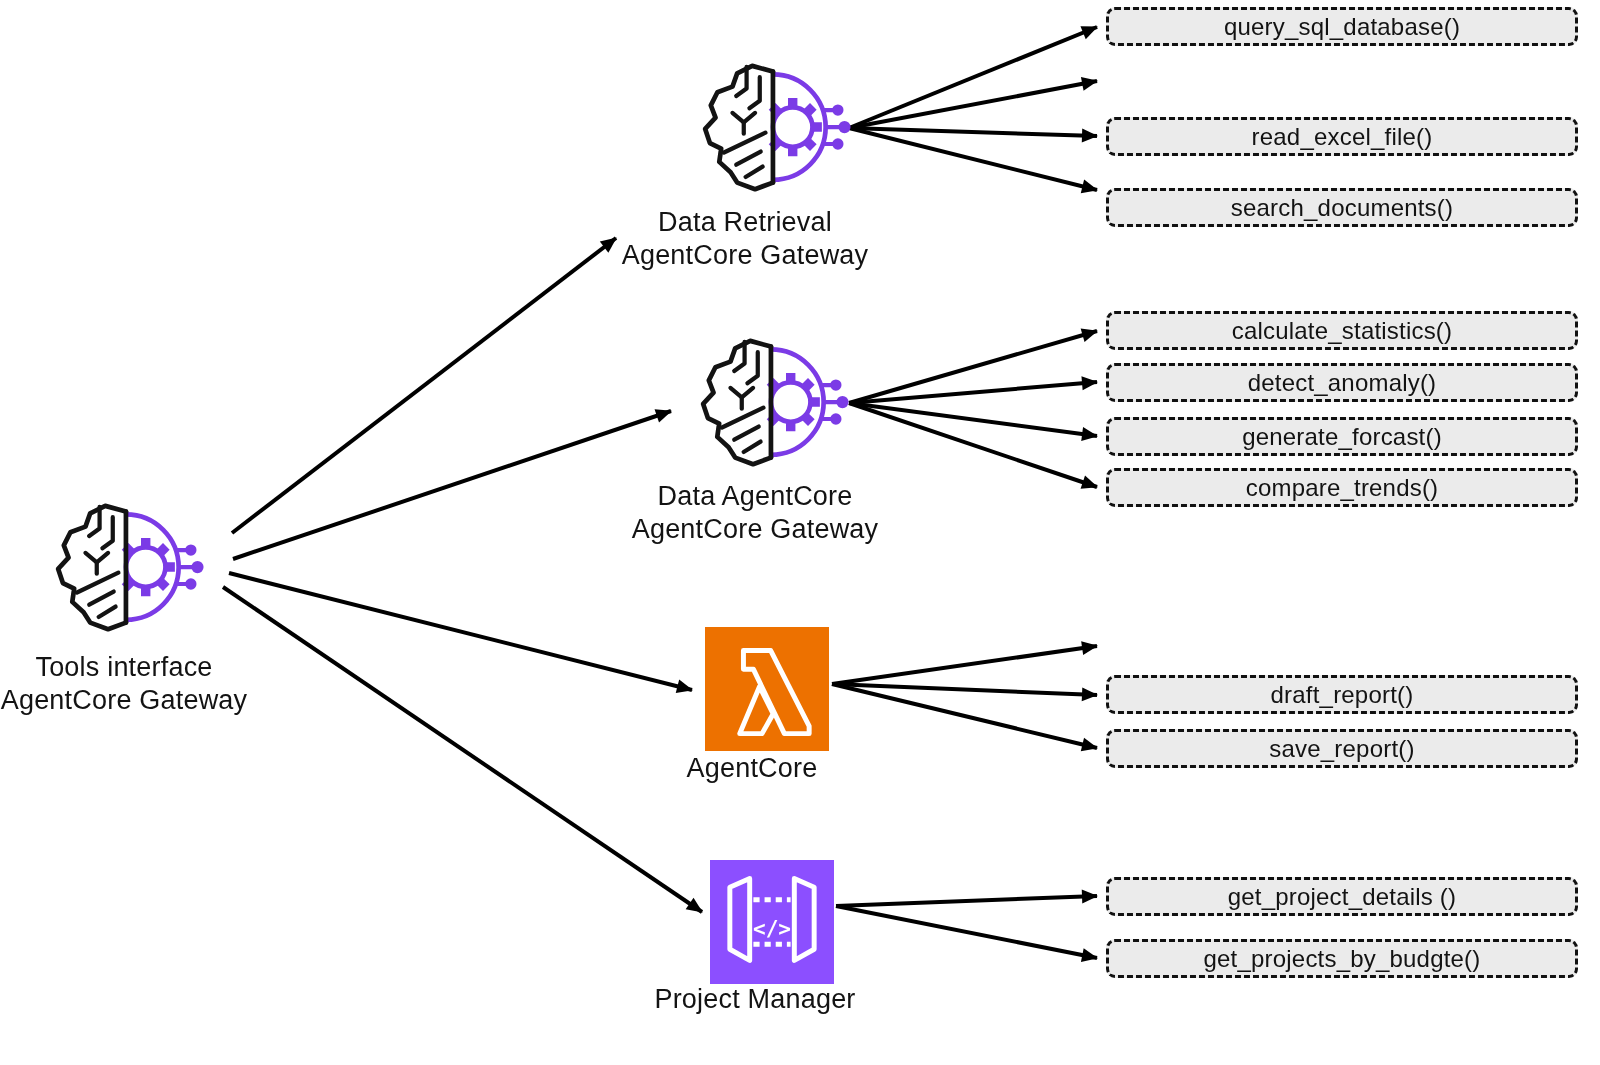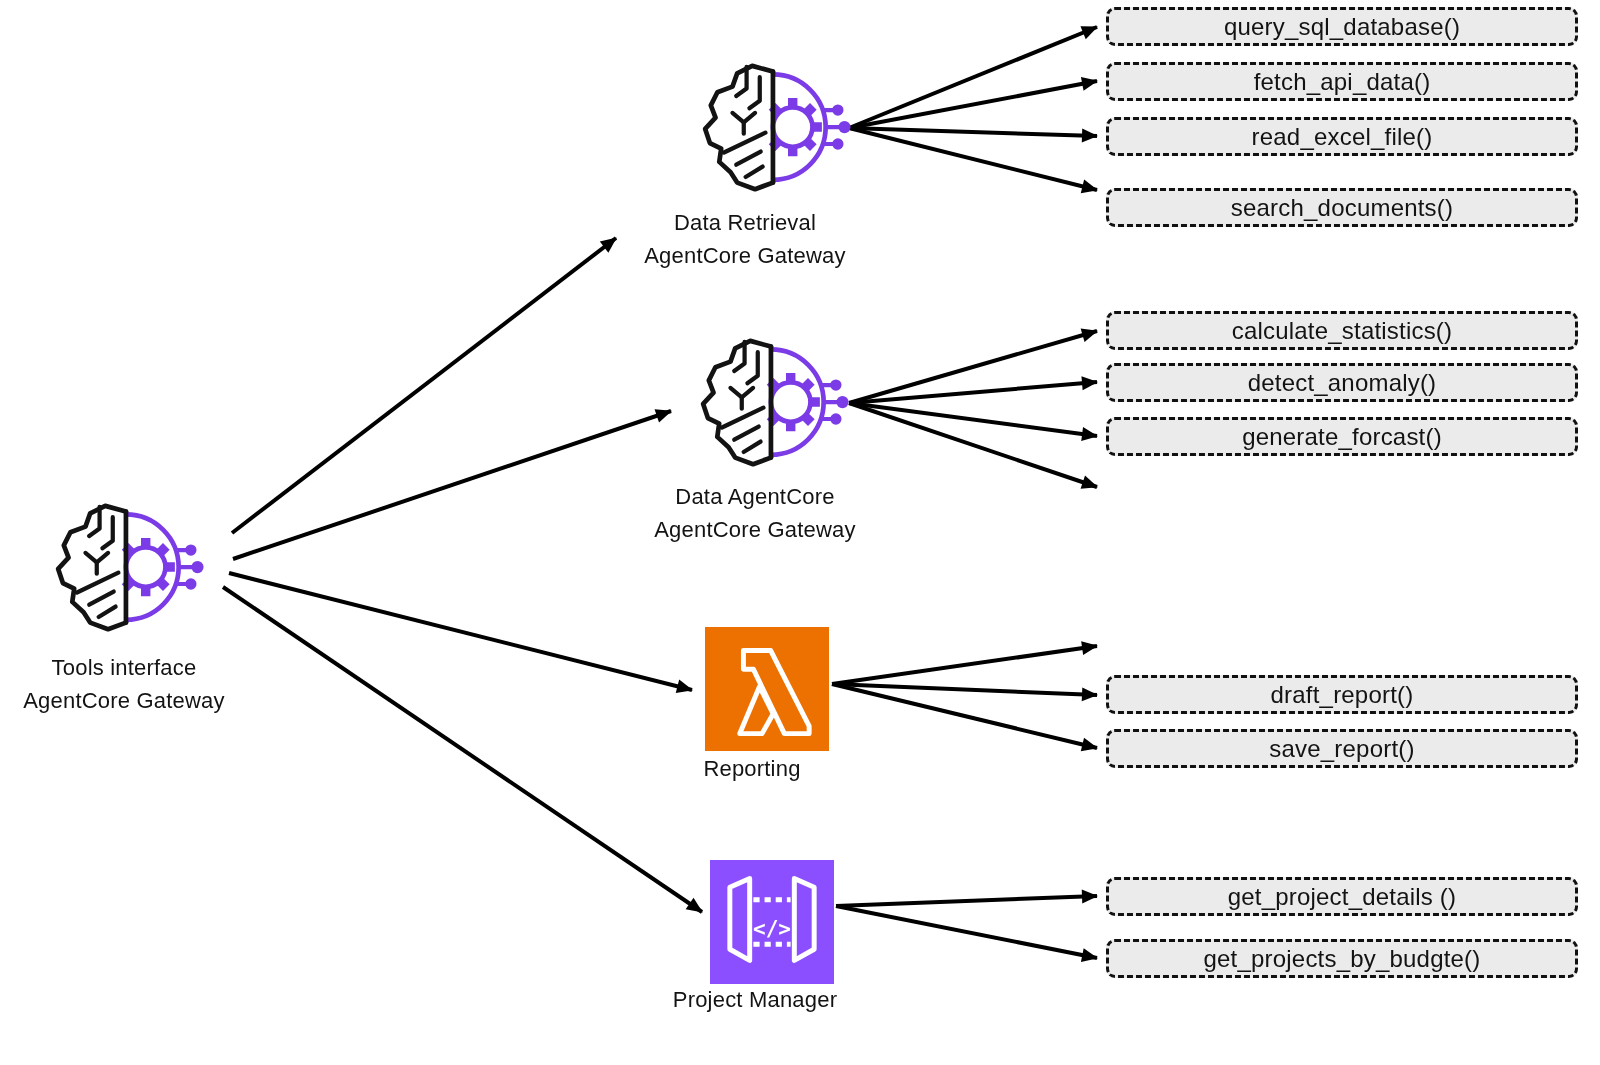--- a/index.html
+++ b/index.html
@@ -24,21 +24,21 @@
   }
   .icon {
     position: absolute;
     z-index: 2;
   }
   .node-label {
     position: absolute;
     z-index: 2;
     width: 320px;
     text-align: center;
-    font-size: 22px;
+    font-size: 27px;
     line-height: 33px;
     font-weight: 500;
     color: #131313;
     letter-spacing: 0.2px;
   }
   .tool-box {
     position: absolute;
     z-index: 2;
     left: 1106px;
     width: 472px;
@@ -183,38 +183,38 @@
   </svg>
   <div class="node-label" style="left:595px; top:480px">
     <div>Data AgentCore</div>
     <div>AgentCore Gateway</div>
   </div>
 
   <svg class="icon" style="left:705px; top:627px; width:124px; height:124px" viewBox="0 0 100 100">
     <use href="#sym-lambda"></use>
   </svg>
   <div class="node-label" style="left:592px; top:752px">
-    <div>Reporting</div>
+    <div>AgentCore</div>
   </div>
 
   <svg class="icon" style="left:710px; top:860px; width:124px; height:124px" viewBox="0 0 100 100">
     <use href="#sym-apigw"></use>
   </svg>
   <div class="node-label" style="left:595px; top:983px">
     <div>Project Manager</div>
   </div>
 
   <div class="tool-box" style="top:7px">query_sql_database()</div>
-  <div class="tool-box" style="top:62px">fetch_api_data()</div>
   <div class="tool-box" style="top:117px">read_excel_file()</div>
   <div class="tool-box" style="top:188px">search_documents()</div>
 
   <div class="tool-box" style="top:311px">calculate_statistics()</div>
   <div class="tool-box" style="top:363px">detect_anomaly()</div>
   <div class="tool-box" style="top:417px">generate_forcast()</div>
+  <div class="tool-box" style="top:468px">compare_trends()</div>
 
   <div class="tool-box" style="top:675px">draft_report()</div>
   <div class="tool-box" style="top:729px">save_report()</div>
 
   <div class="tool-box" style="top:877px">get_project_details ()</div>
   <div class="tool-box" style="top:939px">get_projects_by_budgte()</div>
 
 </div>
 
 </body></html>

